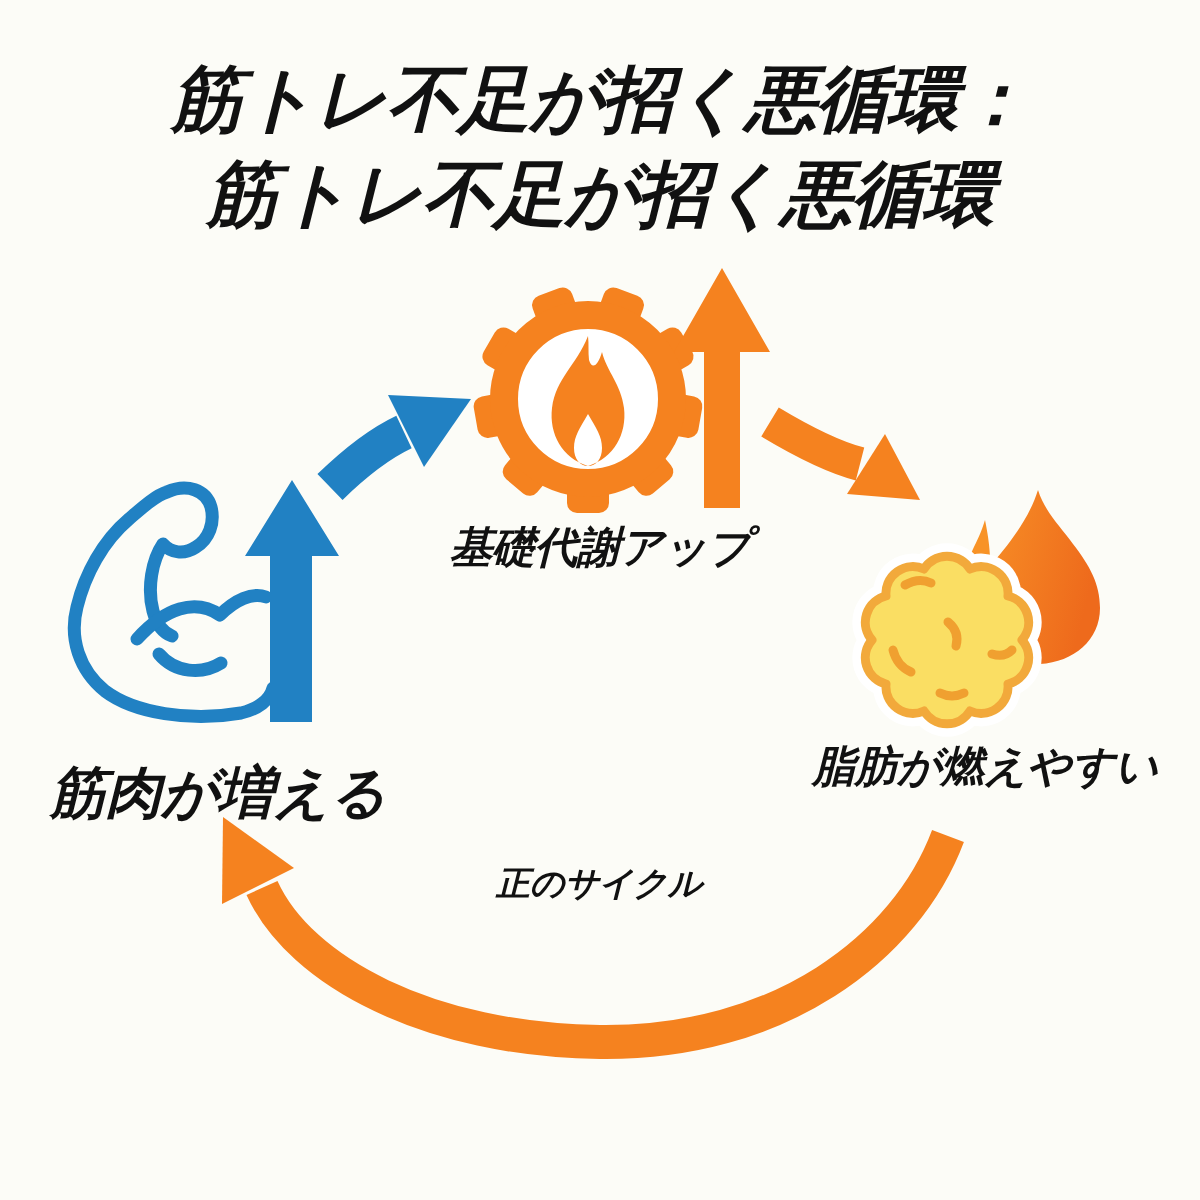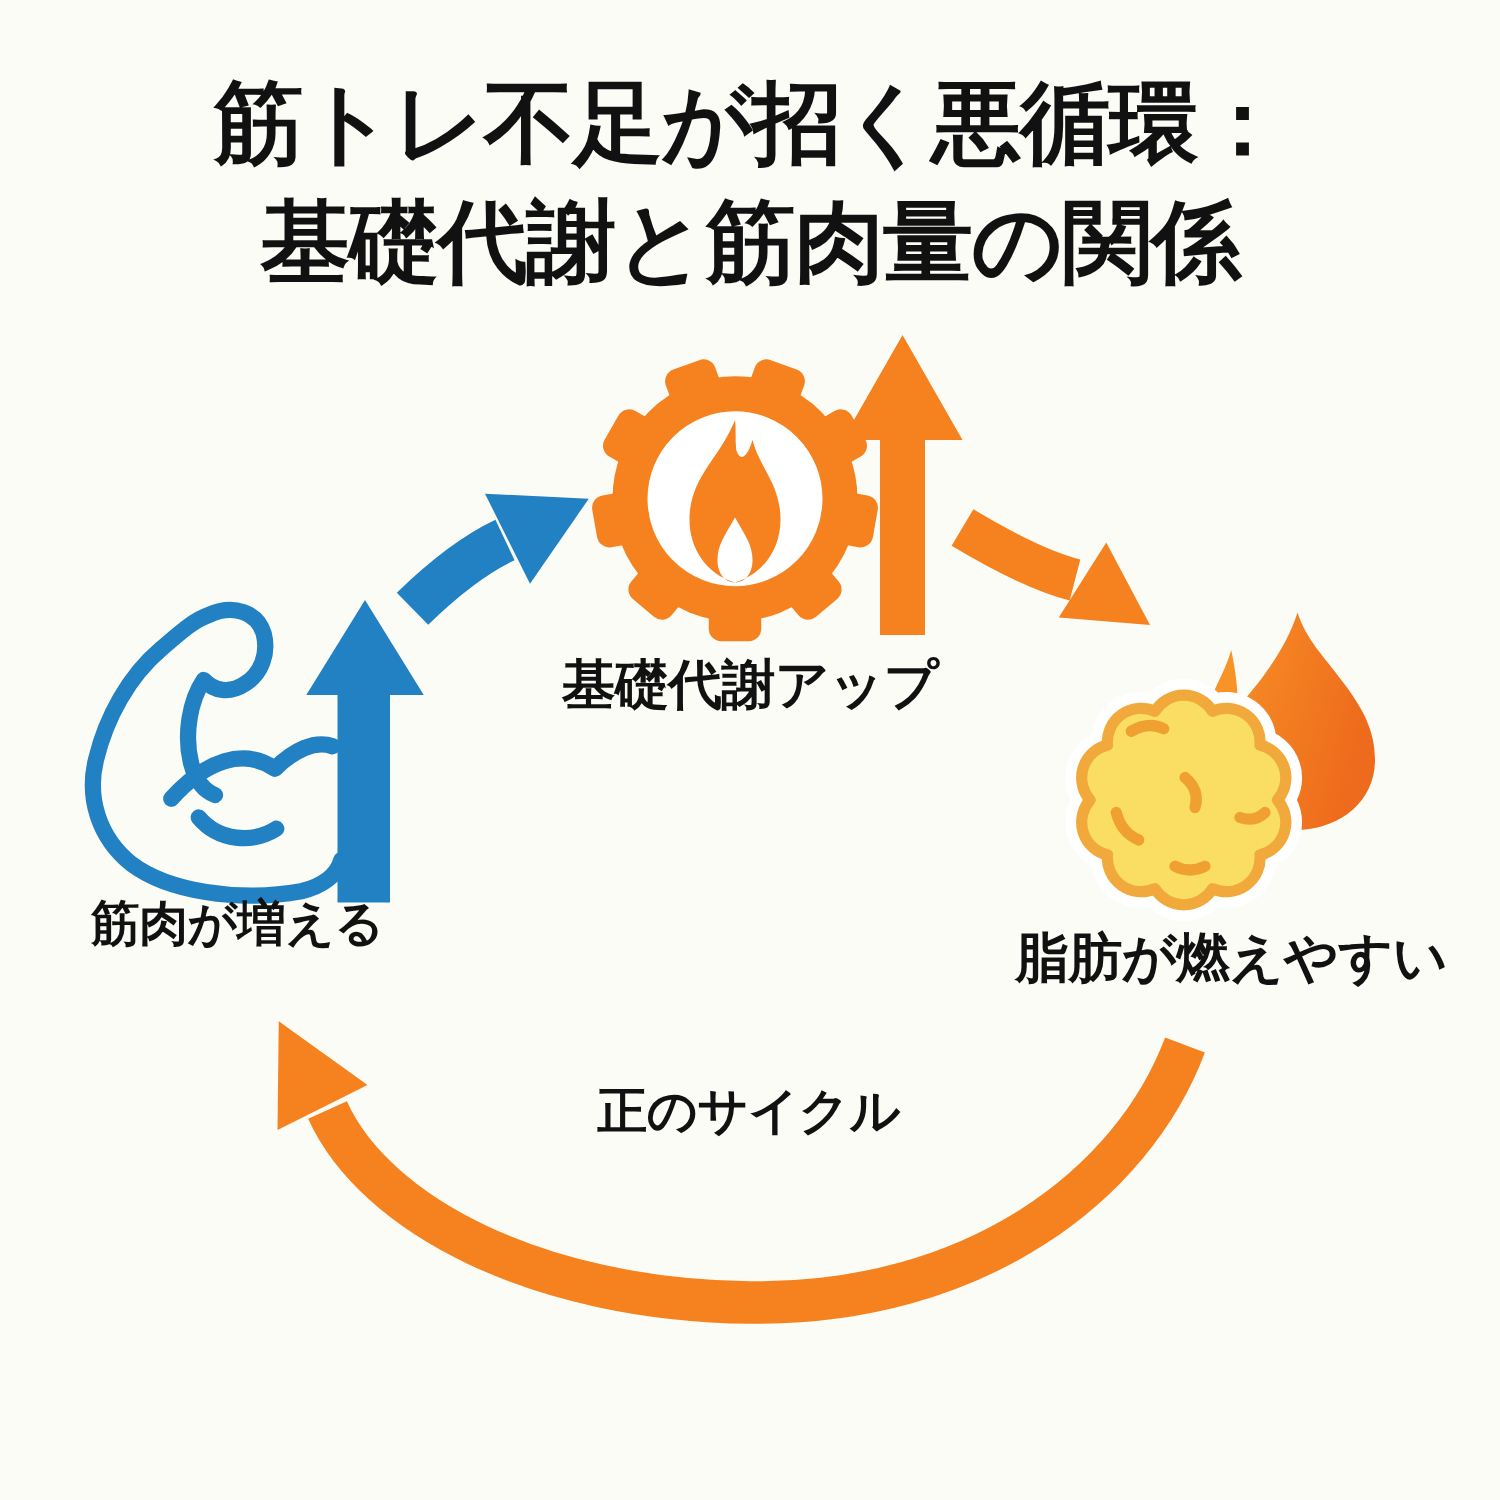--- a/index.html
+++ b/index.html
@@ -8,53 +8,53 @@
     --fatDash:#F0A030; --text:#111111; --background:#FCFCF7;
   }
   *{margin:0;padding:0;box-sizing:border-box;}
   html,body{width:1200px;height:1200px;overflow:hidden;}
   body{
     background:var(--background);
     font-family:"Liberation Sans","DejaVu Sans",sans-serif;
     color:var(--text);
     position:relative;
   }
-  .stage{position:absolute;inset:0;width:1001px;height:1200px;}
+  .stage{position:absolute;inset:0;width:1001px;height:1200px;font-style:italic;}
   .title{
     position:absolute;left:0;top:52px;width:1200px;
     text-align:center;font-weight:900;font-size:72px;line-height:1.32;
     letter-spacing:-0.015em;color:var(--text);
   }
   .diagram-svg{position:absolute;left:0;top:0;width:1200px;height:1200px;}
   .node-label,.cycle-label{
     position:absolute;text-align:center;font-weight:900;color:var(--text);
     letter-spacing:-0.01em;white-space:nowrap;
   }
-  .label-muscle{left:50px;top:712px;width:280px;font-size:39px;}
+  .label-muscle{left:50px;top:756px;width:280px;font-size:56px;}
   .label-metabolism{left:430px;top:519px;width:340px;font-size:43px;}
   .label-fat{left:795px;top:738px;width:380px;font-size:43px;}
-  .cycle-label{left:429px;top:861px;width:340px;font-size:40px;}
+  .cycle-label{left:429px;top:861px;width:340px;font-size:34px;}
 
   
   .f-orange{fill:var(--orange);}
   .s-orange{stroke:var(--orange);fill:none;}
   .f-blue{fill:var(--blue);}
   .s-blue{stroke:var(--blue);fill:none;}
   .s-white{stroke:#FFFFFF;fill:#FFFFFF;}
   .f-yellow{fill:var(--yellow);stroke:var(--yellowOutline);stroke-width:9;}
   .s-dash{stroke:var(--fatDash);stroke-width:9;fill:none;stroke-linecap:round;}
 </style>
 </head>
 <body>
 
 <div class="stage">
 
   <div class="title">
     <div>筋トレ不足が招く悪循環：</div>
-    <div>基礎代謝と筋肉量の関係</div>
+    <div>筋トレ不足が招く悪循環</div>
   </div>
 
   <svg class="diagram-svg" viewBox="0 0 1200 1200">
     <defs>
       <linearGradient id="flameGrad" x1="0" y1="0" x2="1" y2="0.35">
         <stop offset="0" style="stop-color:var(--orangeLight,#F89327)"></stop>
         <stop offset="1" style="stop-color:var(--orangeDeep,#EE6A1C)"></stop>
       </linearGradient>
     </defs>
 

